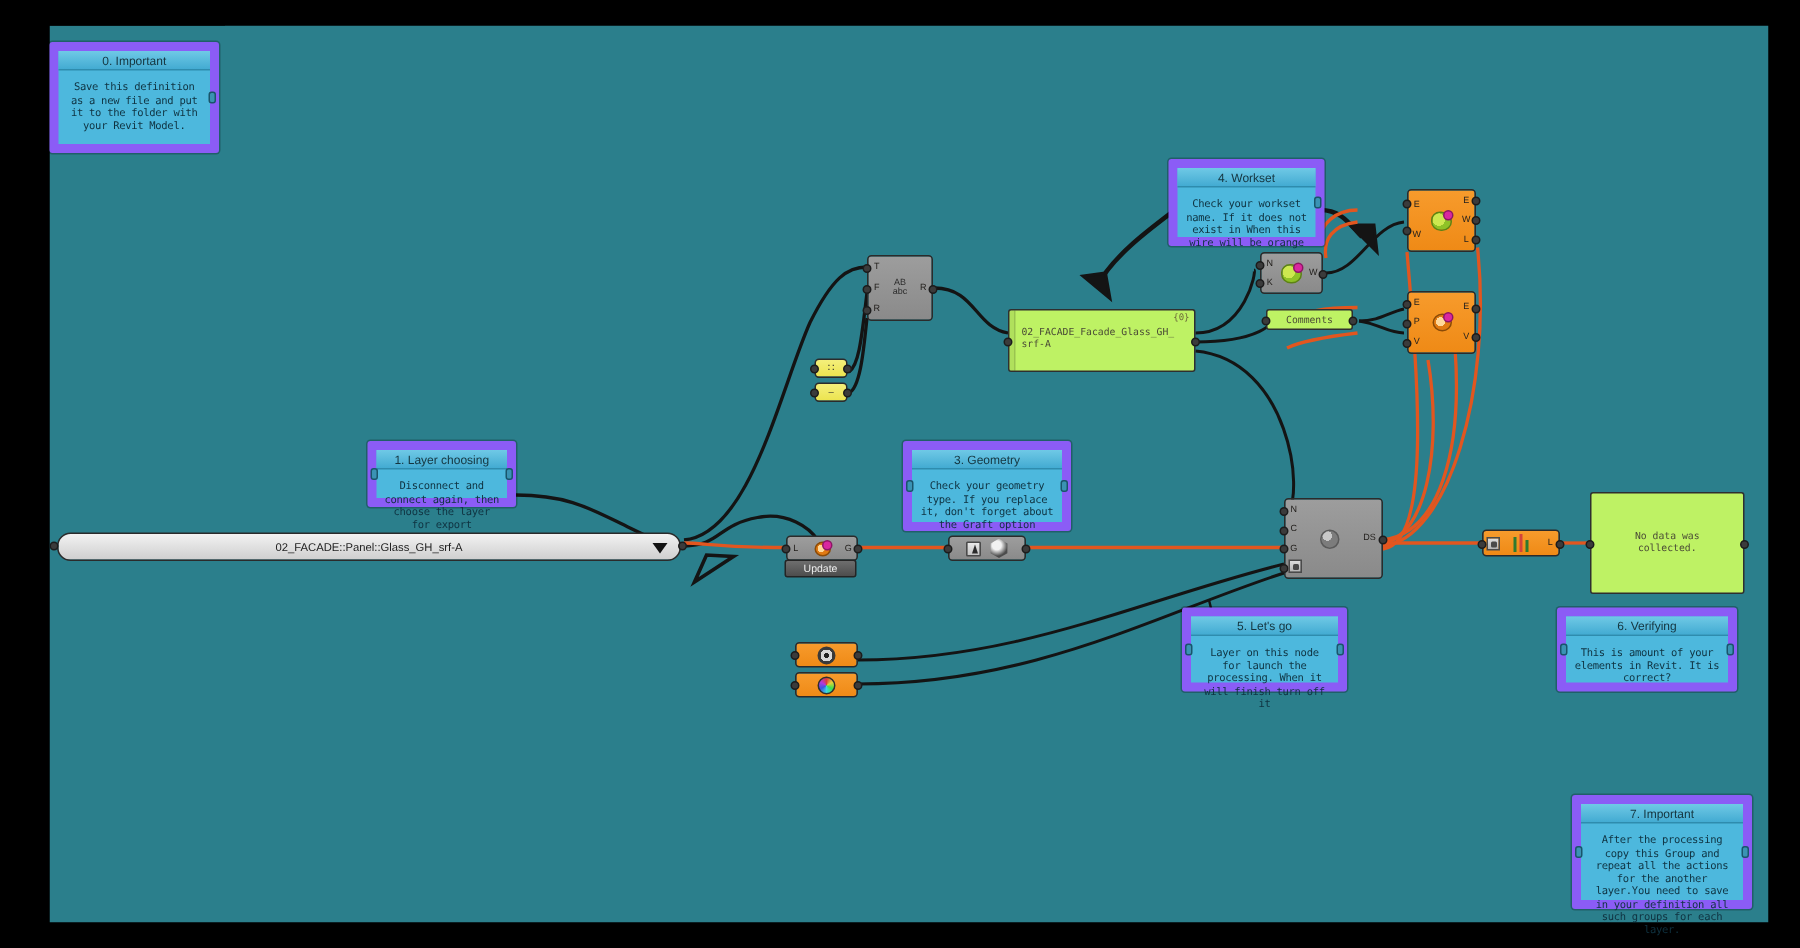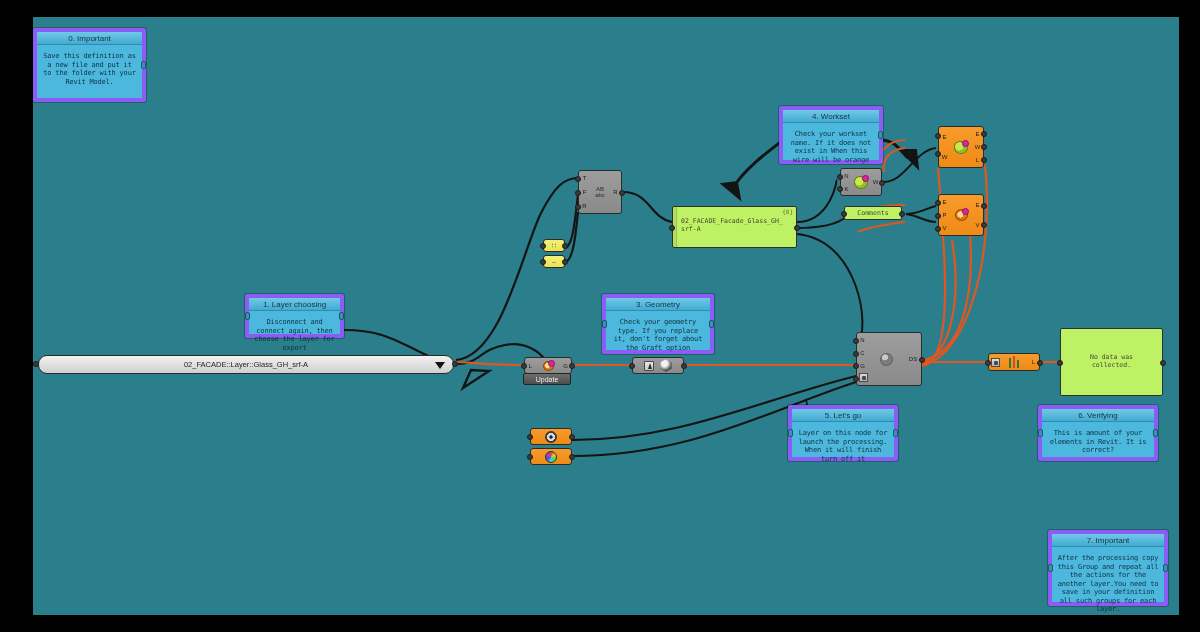--- a/index.html
+++ b/index.html
@@ -23,21 +23,21 @@
   }
   
   .notch { position: absolute; background: #000; }
 
   svg.wires { position: absolute; left: 0; top: 0; width: 1200px; height: 632px; pointer-events: none; }
 
   
   .group {
     position: absolute;
     background: #4db8dd;
-    border: 4px solid #8b5cf6;
+    border: 6px solid #8b5cf6;
     border-radius: 2px;
     box-shadow: 0 0 0 1px rgba(0,0,0,0.25);
   }
   .group .g-title {
     height: 13px;
     line-height: 13px;
     text-align: center;
     font-size: 8px;
     color: #15353f;
     background: linear-gradient(#6fc9e6,#43abd2);
@@ -338,21 +338,21 @@
   </div>
 
   <div class="group" style="left:1048px; top:530px; width:120px; height:76px;">
     <div class="g-title">7. Important</div>
     <div class="g-body">After the processing copy this Group and repeat all the actions for the another layer.You need to save in your definition all such groups for each layer.</div>
     <div class="nub left"></div>
     <div class="nub right"></div>
   </div>
 
   <div class="layer-bar">
-    <span class="lb-text">02_FACADE::Layer::Glass_GH_srf-A</span>
+    <span class="lb-text">02_FACADE::Panel::Glass_GH_srf-A</span>
     <span class="lb-arrow"></span>
   </div>
   <div class="pin" style="left:33px; top:361px;"></div>
   <div class="pin" style="left:452px; top:361px;"></div>
 
   <div class="comp grey" style="left:578px; top:170px; width:44px; height:44px;">
     <div class="ports">
       <span class="pname">T</span>
       <span class="pname">F</span>
       <span class="pname">R</span>

